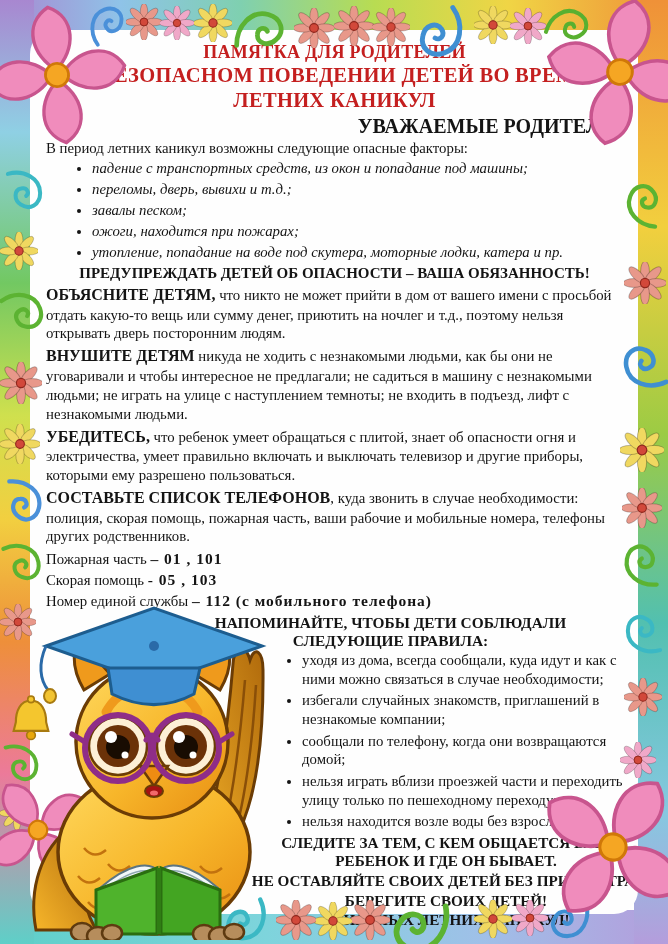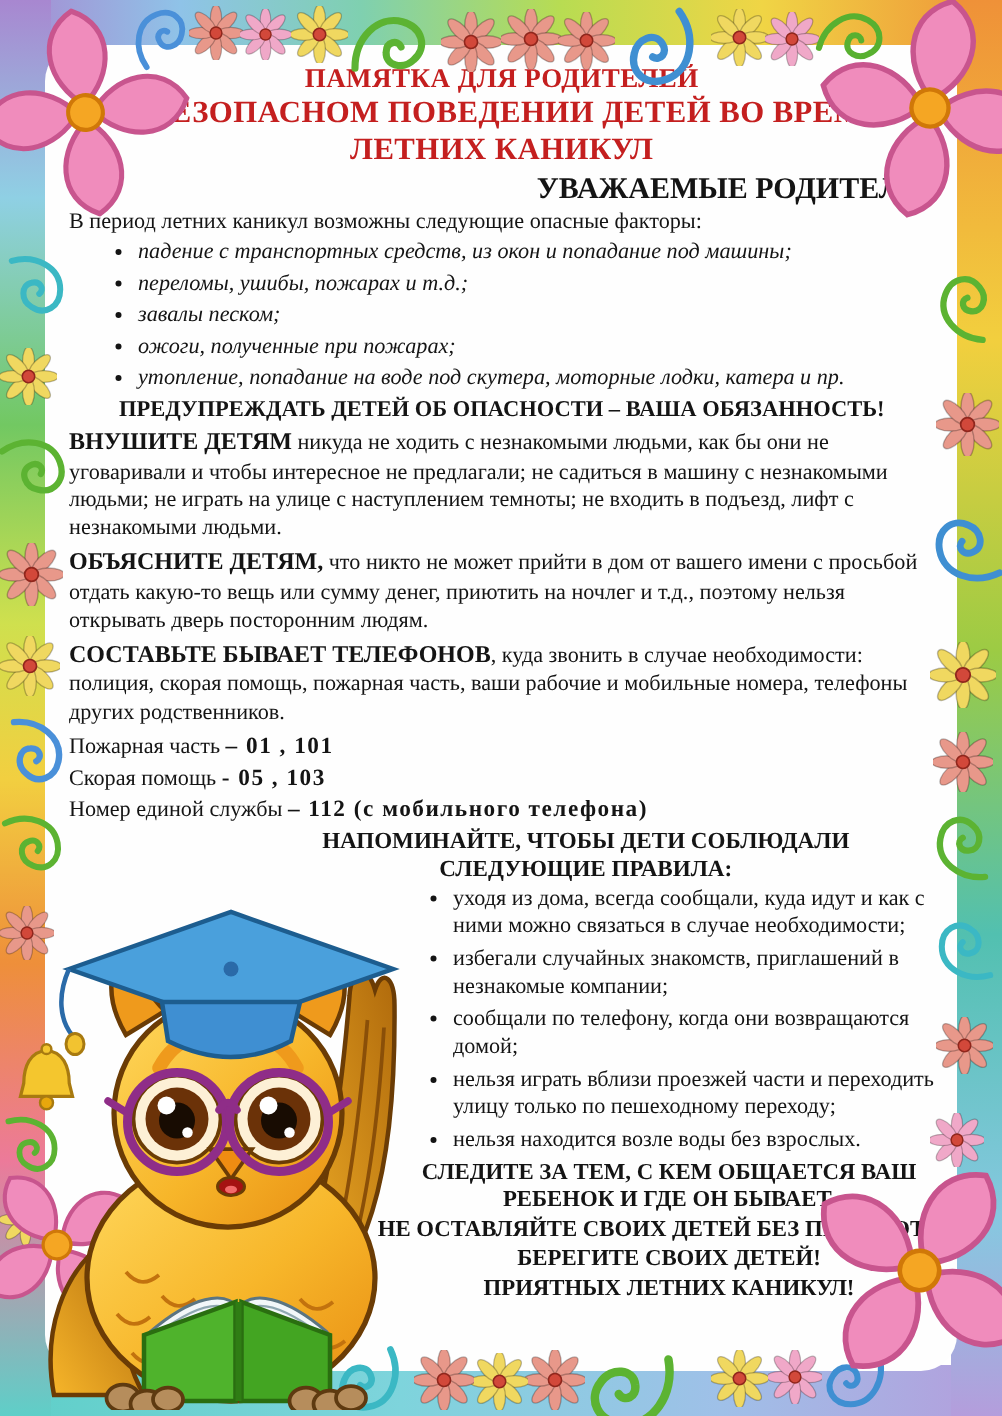--- a/index.html
+++ b/index.html
@@ -59,30 +59,31 @@
   <div class="edge b-right"></div>
 
   <div class="inner">
     <div class="content">
       <div class="title1">ПАМЯТКА ДЛЯ РОДИТЕЛЕЙ</div>
       <div class="title2">О БЕЗОПАСНОМ ПОВЕДЕНИИ ДЕТЕЙ ВО ВРЕМЯ ЛЕТНИХ КАНИКУЛ</div>
       <div class="salut">УВАЖАЕМЫЕ РОДИТЕЛИ!</div>
       <div class="intro">В период летних каникул возможны следующие опасные факторы:</div>
       <ul class="hazards">
           <li>падение с транспортных средств, из окон и попадание под машины;</li>
-          <li>переломы, ушибы, пожарах и т.д.;</li>
+          <li>переломы, дверь, вывихи и т.д.;</li>
           <li>завалы песком;</li>
-          <li>ожоги, полученные при пожарах;</li>
+          <li>ожоги, находится при пожарах;</li>
           <li>утопление, попадание на воде под скутера, моторные лодки, катера и пр.</li>
         </ul>
       <div class="warn">ПРЕДУПРЕЖДАТЬ ДЕТЕЙ ОБ ОПАСНОСТИ – ВАША ОБЯЗАННОСТЬ!</div>
       <div>
+          <p class="advice-p"><strong>ОБЪЯСНИТЕ ДЕТЯМ,</strong> что никто не может прийти в дом от вашего имени с просьбой отдать какую-то вещь или сумму денег, приютить на ночлег и т.д., поэтому нельзя открывать дверь посторонним  людям.</p>
           <p class="advice-p"><strong>ВНУШИТЕ ДЕТЯМ</strong> никуда не ходить с незнакомыми людьми, как бы они не уговаривали и чтобы интересное не предлагали; не садиться в машину с незнакомыми людьми; не играть на улице с наступлением темноты; не входить в подъезд, лифт с незнакомыми людьми.</p>
-          <p class="advice-p"><strong>ОБЪЯСНИТЕ ДЕТЯМ,</strong> что никто не может прийти в дом от вашего имени с просьбой отдать какую-то вещь или сумму денег, приютить на ночлег и т.д., поэтому нельзя открывать дверь посторонним  людям.</p>
-          <p class="advice-p"><strong>СОСТАВЬТЕ БЫВАЕТ ТЕЛЕФОНОВ</strong>, куда звонить в случае необходимости: полиция, скорая помощь, пожарная часть, ваши рабочие и мобильные номера, телефоны других родственников.</p>
+          <p class="advice-p"><strong>УБЕДИТЕСЬ,</strong> что ребенок умеет обращаться с плитой, знает об опасности огня и электричества, умеет правильно включать и выключать телевизор и другие приборы, которыми ему разрешено пользоваться.</p>
+          <p class="advice-p"><strong>СОСТАВЬТЕ СПИСОК ТЕЛЕФОНОВ</strong>, куда звонить в случае необходимости: полиция, скорая помощь, пожарная часть, ваши рабочие и мобильные номера, телефоны других родственников.</p>
         </div>
       <div class="phones">
           <div class="phone-line"><span>Пожарная часть </span><strong>– 01 , 101</strong></div>
           <div class="phone-line"><span>Скорая помощь </span><strong>- 05 , 103</strong></div>
           <div class="phone-line"><span>Номер единой службы </span><strong>– 112 (с мобильного телефона)</strong></div>
         </div>
       <div class="rules-heading">НАПОМИНАЙТЕ, ЧТОБЫ ДЕТИ СОБЛЮДАЛИ СЛЕДУЮЩИЕ ПРАВИЛА:</div>
       <ul class="rules">
           <li>уходя из дома, всегда сообщали, куда  идут и как с ними можно связаться в случае необходимости;</li>
           <li>избегали случайных знакомств, приглашений в незнакомые компании;</li>

